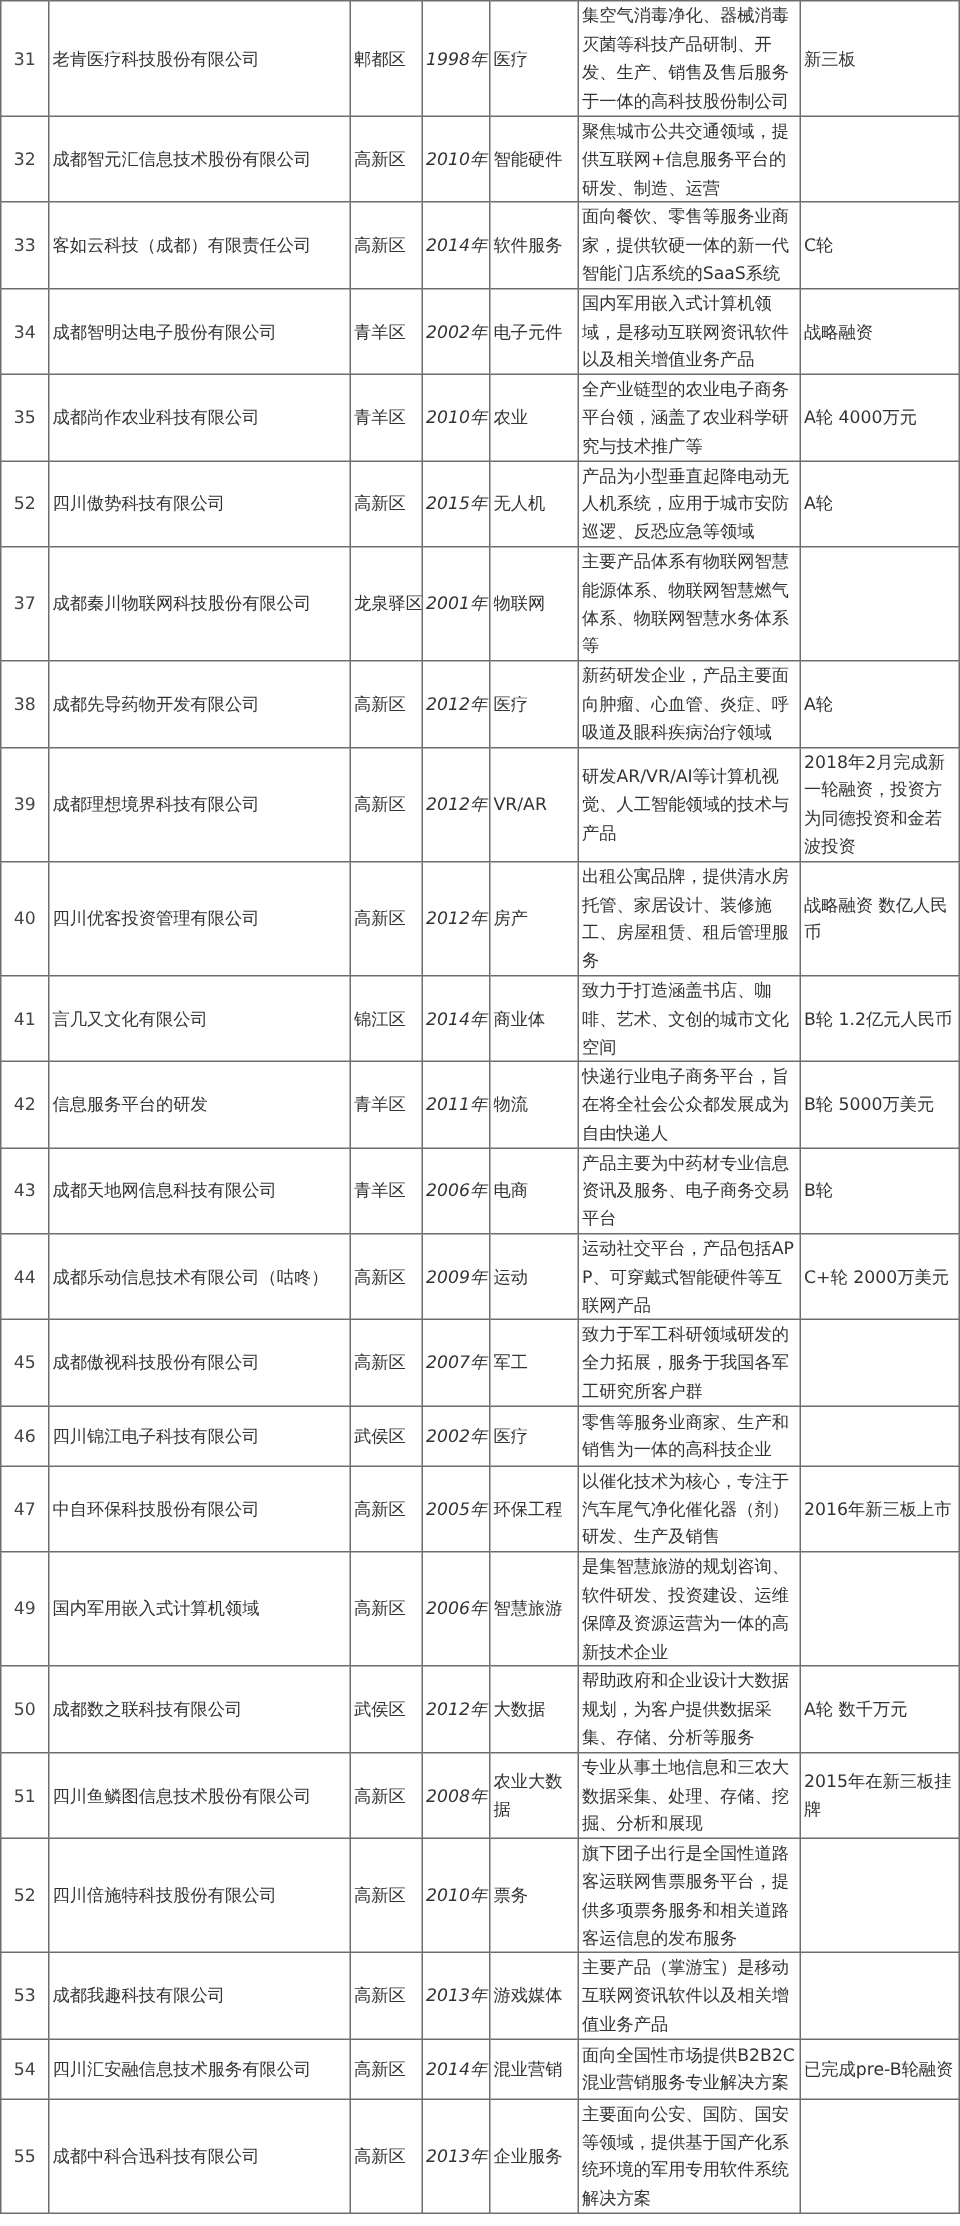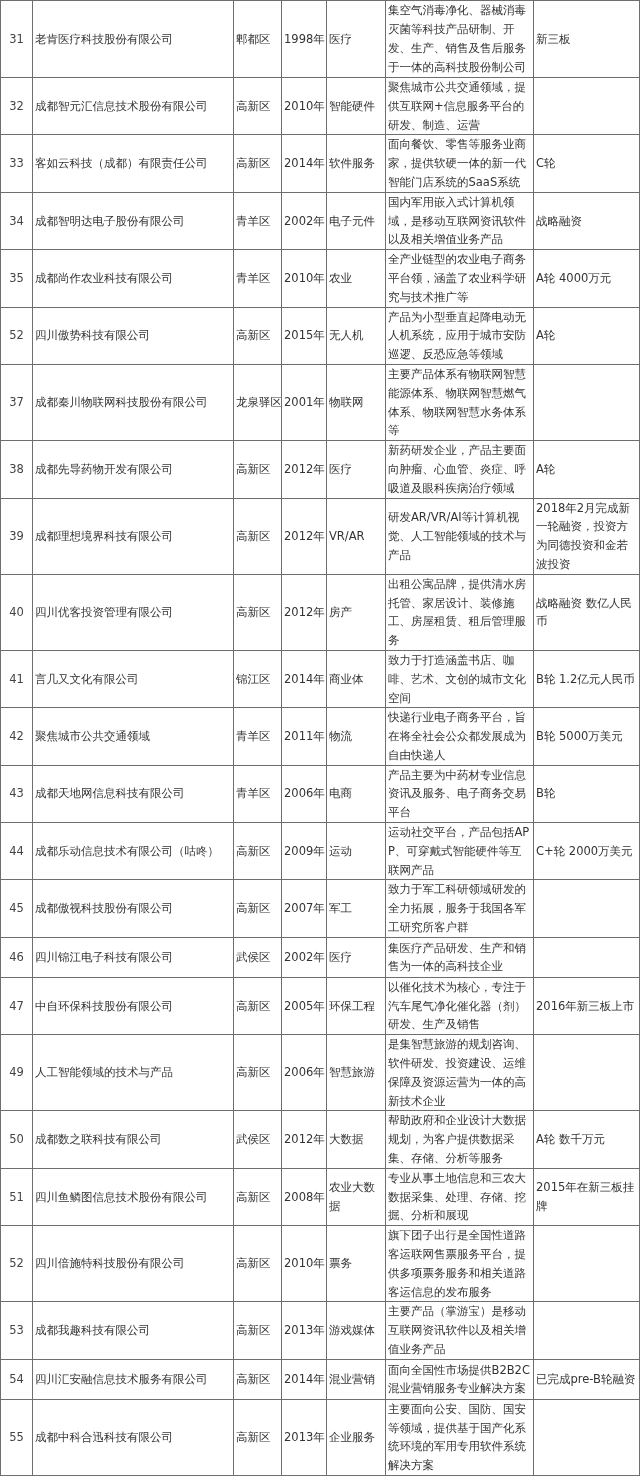--- a/index.html
+++ b/index.html
@@ -15,21 +15,21 @@
   table.companies td {
     border: 1px solid #6e6e6e;
     padding: 0 2px;
     vertical-align: middle;
     word-break: break-all;
     overflow: hidden;
   }
   td.col-num { text-align: center; color: #444; }
   td.col-name { padding-left: 2px; white-space: nowrap; border-radius: 22px; }
   td.col-district { white-space: nowrap; }
-  td.col-year { white-space: nowrap; }
+  td.col-year { white-space: nowrap; font-style: italic; }
   td.col-desc { text-align: left; }
   td.col-fund { text-align: left; }
 </style>
 </head>
 <body>
 
 <table class="companies">
   <colgroup>
     <col style="width:32px">
     <col style="width:201px">
@@ -145,21 +145,21 @@
     <td class="col-name">言几又文化有限公司</td>
     <td class="col-district">锦江区</td>
     <td class="col-year">2014年</td>
     <td class="col-industry">商业体</td>
     <td class="col-desc">致力于打造涵盖书店、咖啡、艺术、文创的城市文化空间</td>
     <td class="col-fund">B轮 1.2亿元人民币</td>
   </tr>
 
   <tr style="height: 57px;">
     <td class="col-num">42</td>
-    <td class="col-name">聚焦城市公共交通领域</td>
+    <td class="col-name">信息服务平台的研发</td>
     <td class="col-district">青羊区</td>
     <td class="col-year">2011年</td>
     <td class="col-industry">物流</td>
     <td class="col-desc">快递行业电子商务平台，旨在将全社会公众都发展成为自由快递人</td>
     <td class="col-fund">B轮 5000万美元</td>
   </tr>
 
   <tr style="height: 40px;">
     <td class="col-num">43</td>
     <td class="col-name">成都天地网信息科技有限公司</td>
@@ -189,38 +189,38 @@
     <td class="col-desc">致力于军工科研领域研发的全力拓展，服务于我国各军工研究所客户群</td>
     <td class="col-fund"></td>
   </tr>
 
   <tr style="height: 40px;">
     <td class="col-num">46</td>
     <td class="col-name">四川锦江电子科技有限公司</td>
     <td class="col-district">武侯区</td>
     <td class="col-year">2002年</td>
     <td class="col-industry">医疗</td>
-    <td class="col-desc">集医疗产品研发、生产和销售为一体的高科技企业</td>
+    <td class="col-desc">零售等服务业商家、生产和销售为一体的高科技企业</td>
     <td class="col-fund"></td>
   </tr>
 
   <tr style="height: 57px;">
     <td class="col-num">47</td>
     <td class="col-name">中自环保科技股份有限公司</td>
     <td class="col-district">高新区</td>
     <td class="col-year">2005年</td>
     <td class="col-industry">环保工程</td>
     <td class="col-desc">以催化技术为核心，专注于汽车尾气净化催化器（剂）研发、生产及销售</td>
     <td class="col-fund">2016年新三板上市</td>
   </tr>
 
 
   <tr style="height: 76px;">
     <td class="col-num">49</td>
-    <td class="col-name">人工智能领域的技术与产品</td>
+    <td class="col-name">国内军用嵌入式计算机领域</td>
     <td class="col-district">高新区</td>
     <td class="col-year">2006年</td>
     <td class="col-industry">智慧旅游</td>
     <td class="col-desc">是集智慧旅游的规划咨询、软件研发、投资建设、运维保障及资源运营为一体的高新技术企业</td>
     <td class="col-fund"></td>
   </tr>
 
   <tr style="height: 57px;">
     <td class="col-num">50</td>
     <td class="col-name">成都数之联科技有限公司</td>

